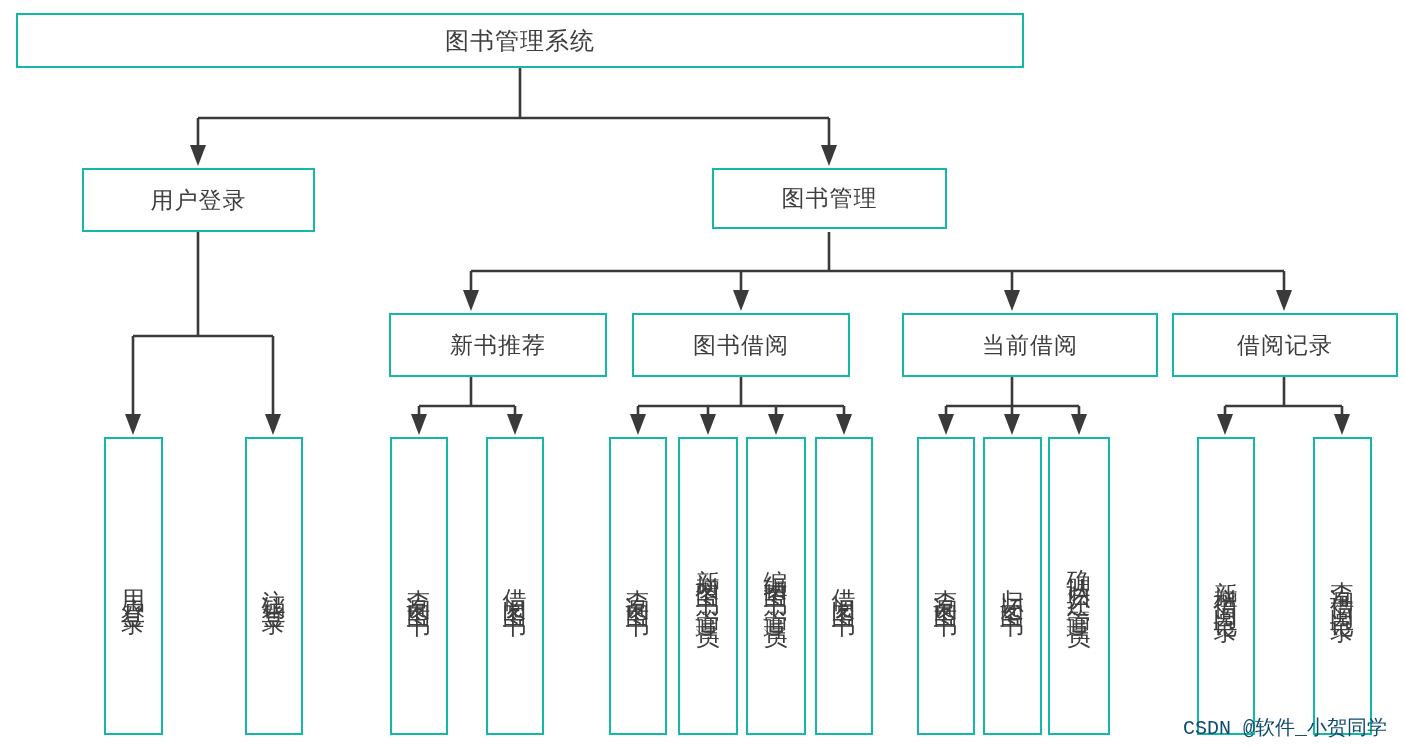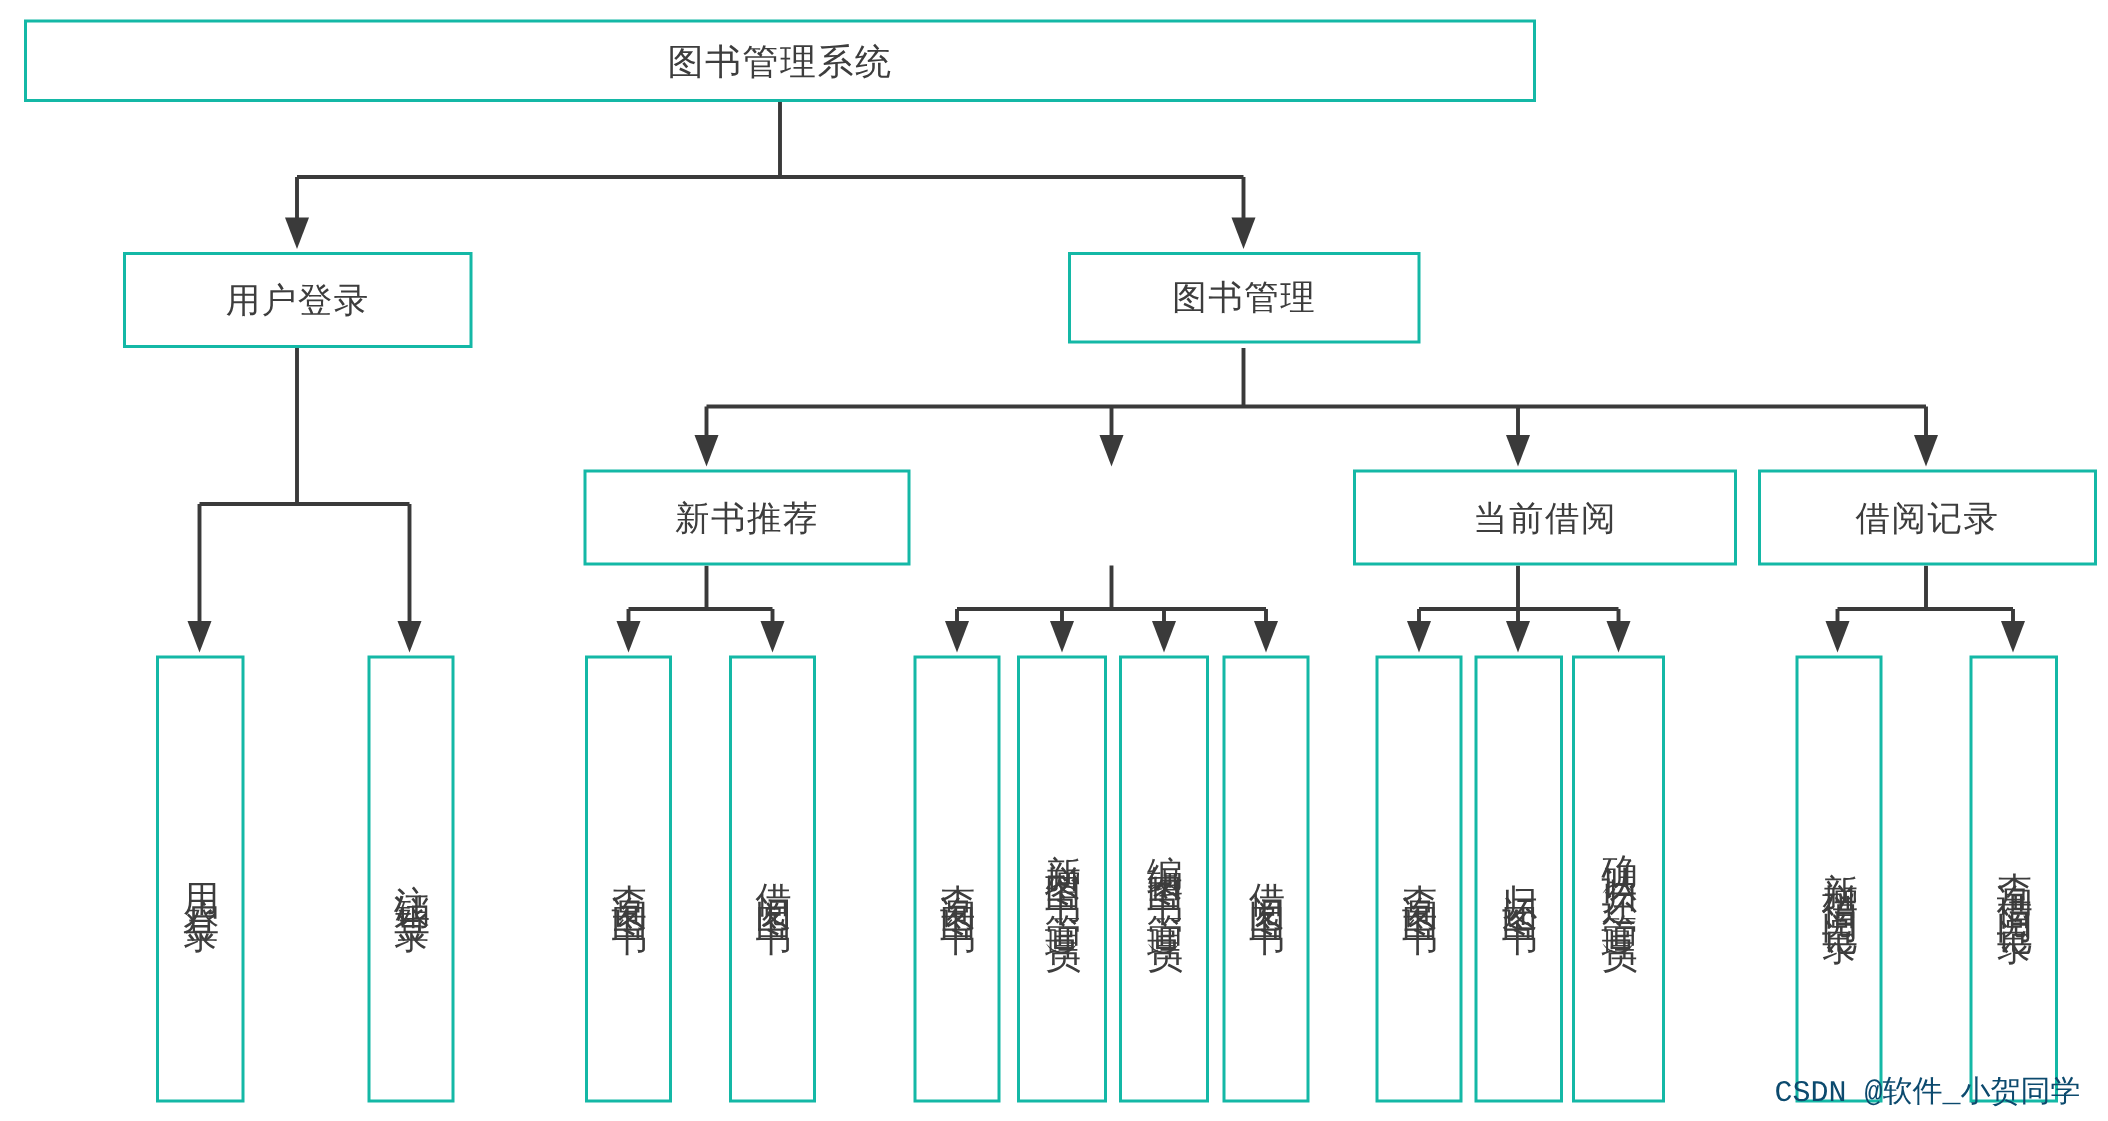--- a/index.html
+++ b/index.html
@@ -72,20 +72,23 @@
   <div class="node head" style="left:82px; top:168px; width:233px; height:64px;">
     <span>用户登录</span>
   </div>
   <div class="node head" style="left:712px; top:168px; width:235px; height:61px;">
     <span>图书管理</span>
   </div>
 
   <div class="node head" style="left:362px; top:313px; width:218px; height:64px;margin-left:27px;">
     <span>新书推荐</span>
   </div>
+  <div class="node head" style="left:632px; top:313px; width:218px; height:64px;">
+    <span>图书借阅</span>
+  </div>
   <div class="node head" style="left:902px; top:313px; width:256px; height:64px;">
     <span>当前借阅</span>
   </div>
   <div class="node head" style="left:1172px; top:313px; width:226px; height:64px;">
     <span>借阅记录</span>
   </div>
 
   <div class="node leaf" style="left:104px; top:437px; width:59px; height:298px;">
     <span class="vtxt">用户登录</span>
   </div>

